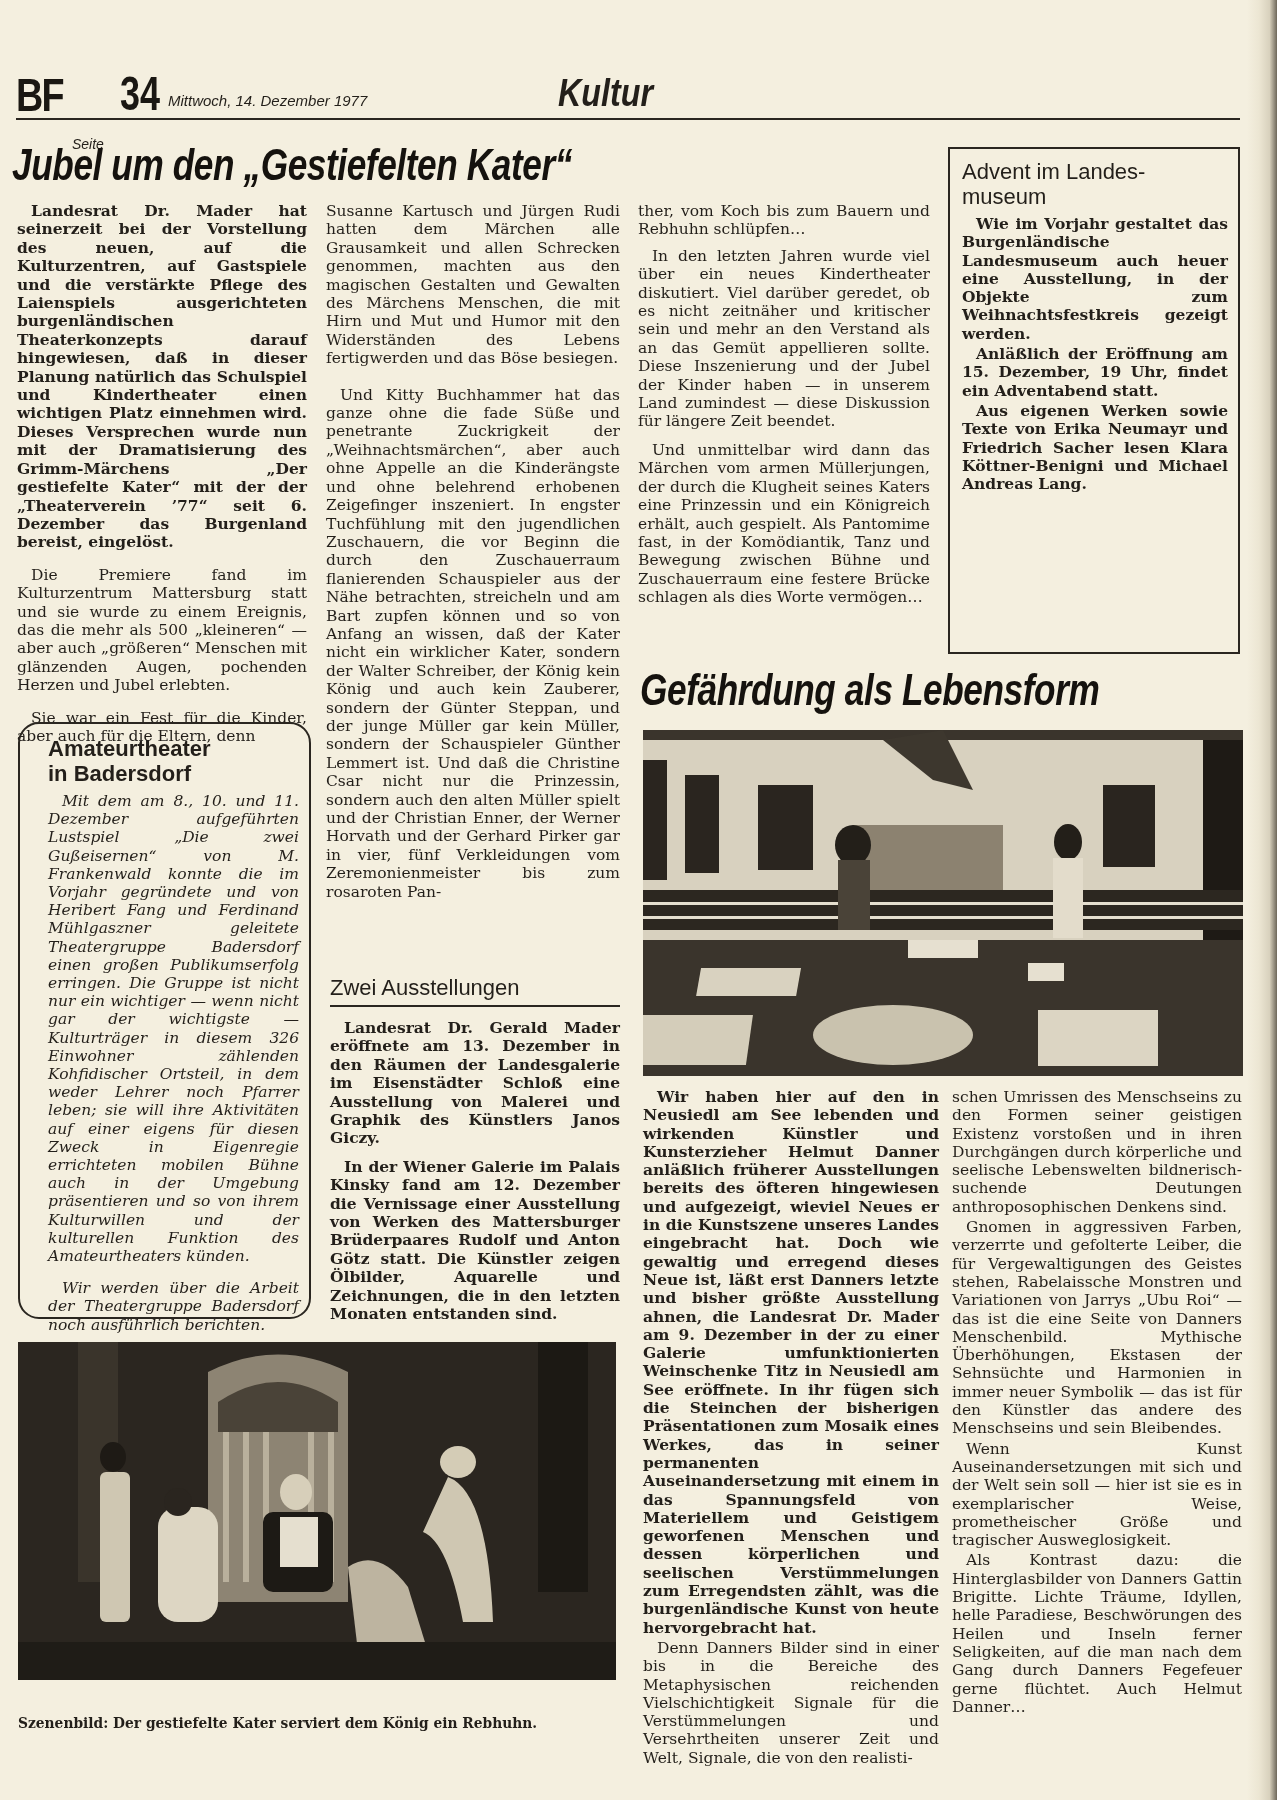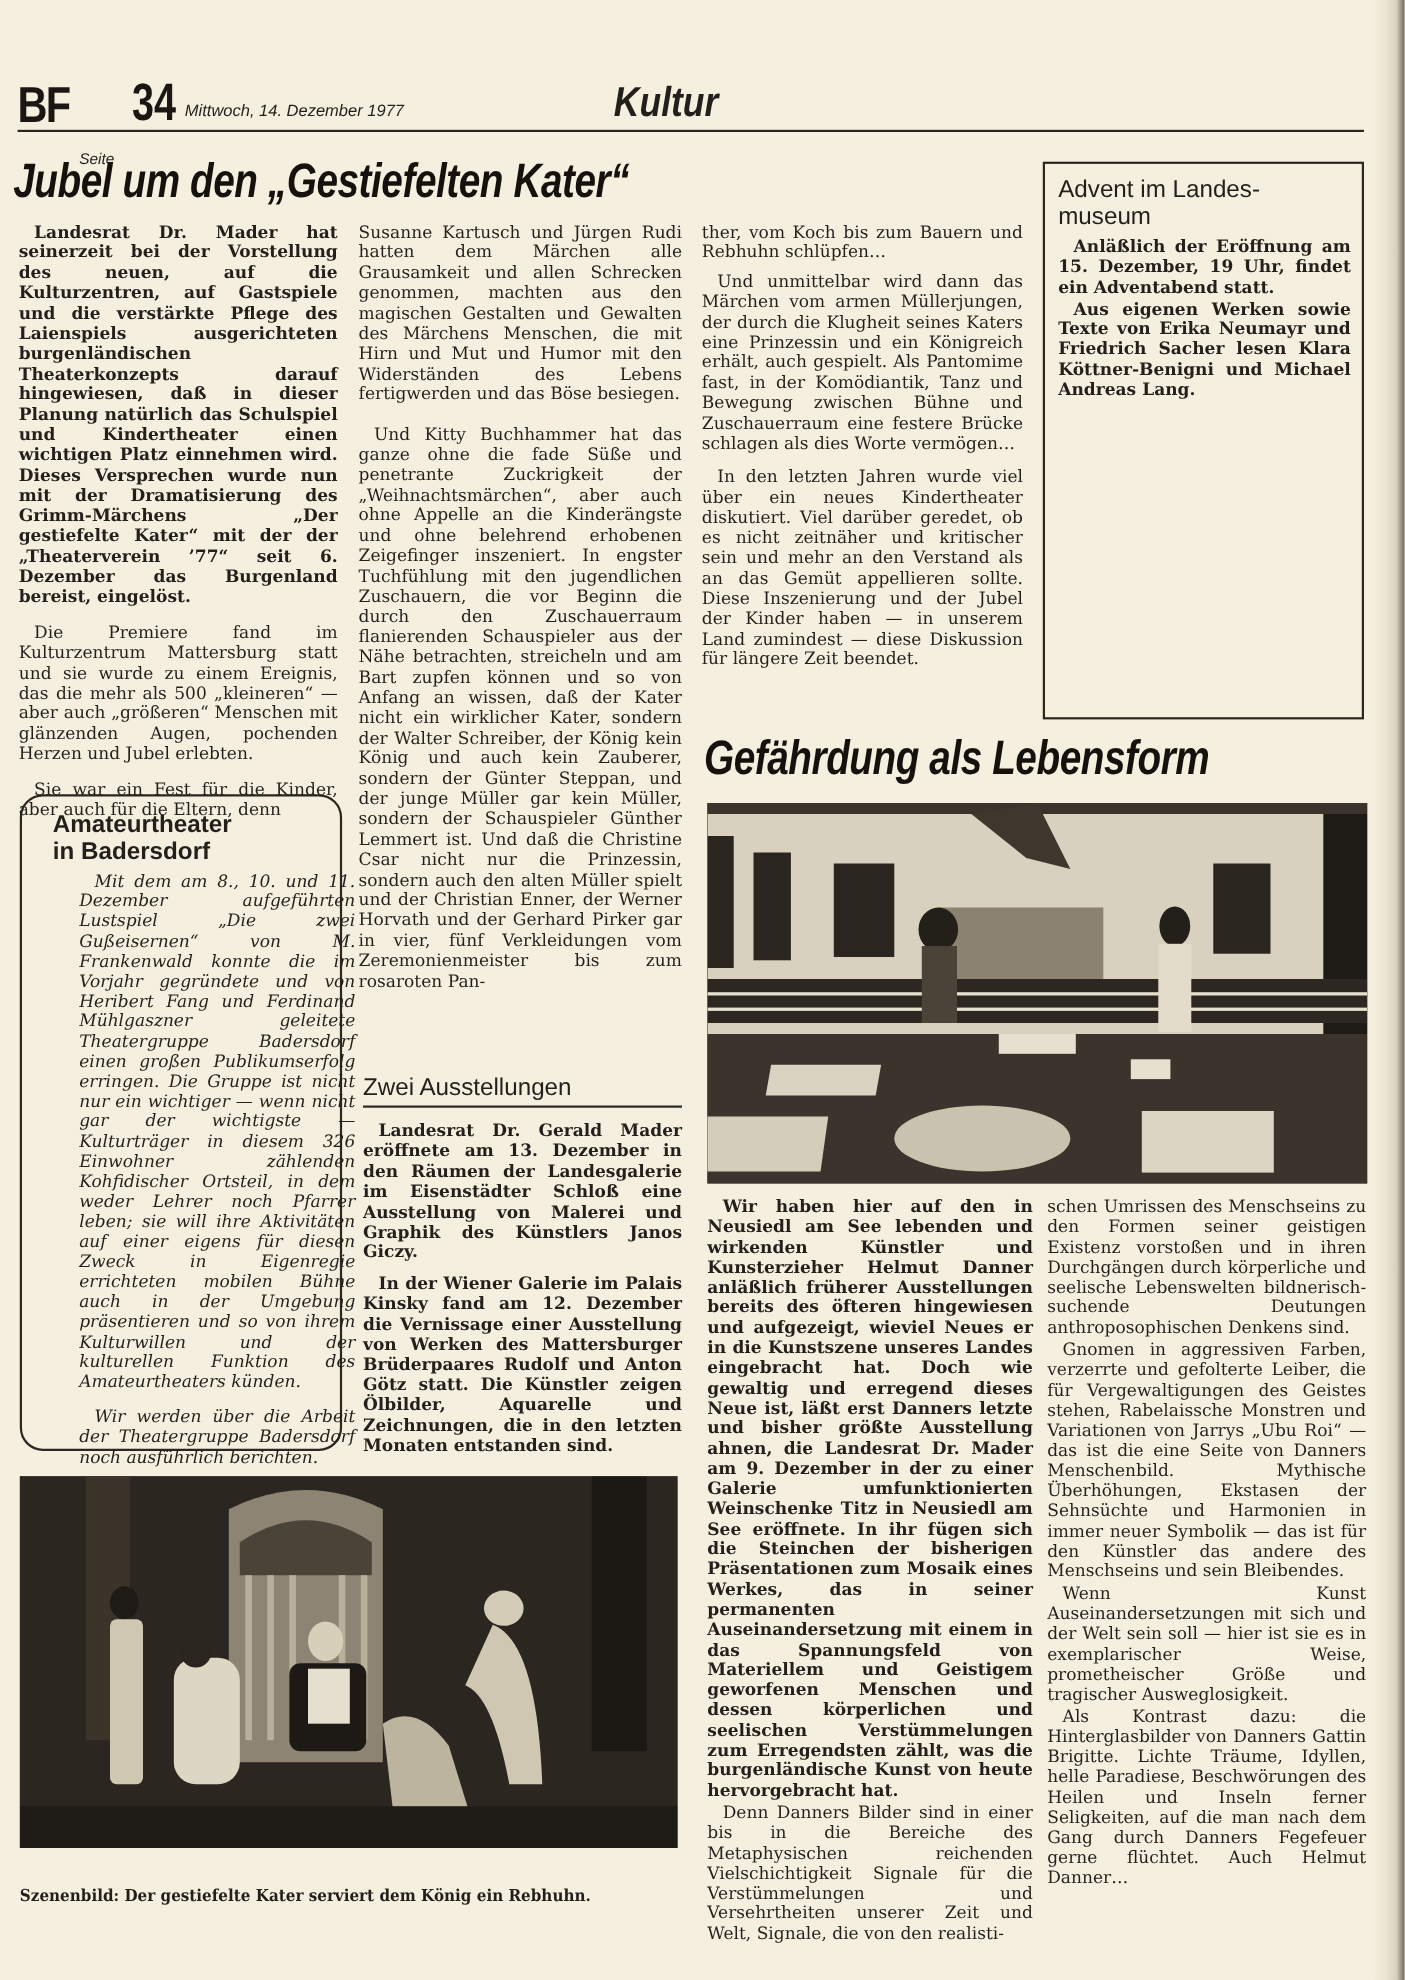--- a/index.html
+++ b/index.html
@@ -20,21 +20,21 @@
 
   .headline { position: absolute; font-family: "Liberation Sans", sans-serif; font-weight: bold; font-style: italic;
     color: #15120e; transform-origin: left; white-space: nowrap; }
   .hl-main { left: 12px; top: 140px; font-size: 44px; transform: scaleX(0.80); letter-spacing: -0.5px; }
   .hl-second { left: 640px; top: 665px; font-size: 44px; transform: scaleX(0.80); letter-spacing: -0.5px; }
 
   .col { position: absolute; font-size: 15.5px; line-height: 18.4px; text-align: justify; hyphens: manual; }
   .col p { text-indent: 14px; margin-bottom: 10px; }
   .col p.tight { margin-bottom: 2px; }
   .b { font-weight: bold; }
-  .i { font-style: italic; margin-left: 24px; }
+  .i { font-style: italic; }
 
   .box { position: absolute; border: 2px solid #2a2620; }
   .box-title { font-family: "Liberation Sans", sans-serif; font-size: 22px; line-height: 25px; margin-bottom: 6px; }
   .box-title.bold { font-weight: bold; }
 
   .sub-head { font-family: "Liberation Sans", sans-serif; font-size: 22px; line-height: 26px; padding-bottom: 4px;
     border-bottom: 2px solid #2a2620; margin-bottom: 12px; }
 
   .photo { position: absolute; overflow: hidden; background: #2c2822; }
   .photo svg { display: block; width: 100%; height: 100%; }
@@ -62,30 +62,31 @@
   <p>Sie war ein Fest für die Kinder, aber auch für die Eltern, denn</p>
 </div>
 
 <div class="col" style="left:326px; top:202px; width:294px;">
   <p style="text-indent:0; margin-bottom:18px;">Susanne Kartusch und Jürgen Rudi hatten dem Märchen alle Grausamkeit und allen Schrecken genommen, machten aus den magischen Gestalten und Gewalten des Märchens Menschen, die mit Hirn und Mut und Humor mit den Widerständen des Lebens fertigwerden und das Böse besiegen.</p>
   <p>Und Kitty Buchhammer hat das ganze ohne die fade Süße und penetrante Zuckrigkeit der „Weihnachtsmärchen“, aber auch ohne Appelle an die Kinderängste und ohne belehrend erhobenen Zeigefinger inszeniert. In engster Tuchfühlung mit den jugendlichen Zuschauern, die vor Beginn die durch den Zuschauerraum flanierenden Schauspieler aus der Nähe betrachten, streicheln und am Bart zupfen können und so von Anfang an wissen, daß der Kater nicht ein wirklicher Kater, sondern der Walter Schreiber, der König kein König und auch kein Zauberer, sondern der Günter Steppan, und der junge Müller gar kein Müller, sondern der Schauspieler Günther Lemmert ist. Und daß die Christine Csar nicht nur die Prinzessin, sondern auch den alten Müller spielt und der Christian Enner, der Werner Horvath und der Gerhard Pirker gar in vier, fünf Verkleidungen vom Zeremonienmeister bis zum rosaroten Pan-</p>
 </div>
 
 <div class="col" style="left:638px; top:202px; width:292px;">
   <p style="text-indent:0; margin-bottom:8px;">ther, vom Koch bis zum Bauern und Rebhuhn schlüpfen…</p>
+  <p>In den letzten Jahren wurde viel über ein neues Kindertheater diskutiert. Viel darüber geredet, ob es nicht zeitnäher und kritischer sein und mehr an den Verstand als an das Gemüt appellieren sollte. Diese Inszenierung und der Jubel der Kinder haben — in unserem Land zumindest — diese Diskussion für längere Zeit beendet.</p>
   <p style="margin-bottom:12px;">Und unmittelbar wird dann das Märchen vom armen Müllerjungen, der durch die Klugheit seines Katers eine Prinzessin und ein Königreich erhält, auch gespielt. Als Pantomime fast, in der Komödiantik, Tanz und Bewegung zwischen Bühne und Zuschauerraum eine festere Brücke schlagen als dies Worte vermögen…</p>
-  <p>In den letzten Jahren wurde viel über ein neues Kindertheater diskutiert. Viel darüber geredet, ob es nicht zeitnäher und kritischer sein und mehr an den Verstand als an das Gemüt appellieren sollte. Diese Inszenierung und der Jubel der Kinder haben — in unserem Land zumindest — diese Diskussion für längere Zeit beendet.</p>
 </div>
 
 <div class="box" style="left:948px; top:147px; width:292px; height:507px; padding:10px 10px 8px 12px;">
   <div class="box-title">
     <div>Advent im Landes-</div>
     <div>museum</div>
   </div>
   <div class="col b" style="position:static; width:100%; line-height:18.3px;">
+    <p class="tight">Wie im Vorjahr gestaltet das Burgenländische Landesmuseum auch heuer eine Ausstellung, in der Objekte zum Weihnachtsfestkreis gezeigt werden.</p>
     <p class="tight">Anläßlich der Eröffnung am 15. Dezember, 19 Uhr, findet ein Adventabend statt.</p>
     <p class="tight">Aus eigenen Werken sowie Texte von Erika Neumayr und Friedrich Sacher lesen Klara Köttner-Benigni und Michael Andreas Lang.</p>
   </div>
 </div>
 
 <div class="box" style="left:18px; top:722px; width:293px; height:597px; padding:12px 10px 8px 28px;border-radius:21px;">
   <div class="box-title bold">
     <div>Amateurtheater</div>
     <div>in Badersdorf</div>
   </div>

